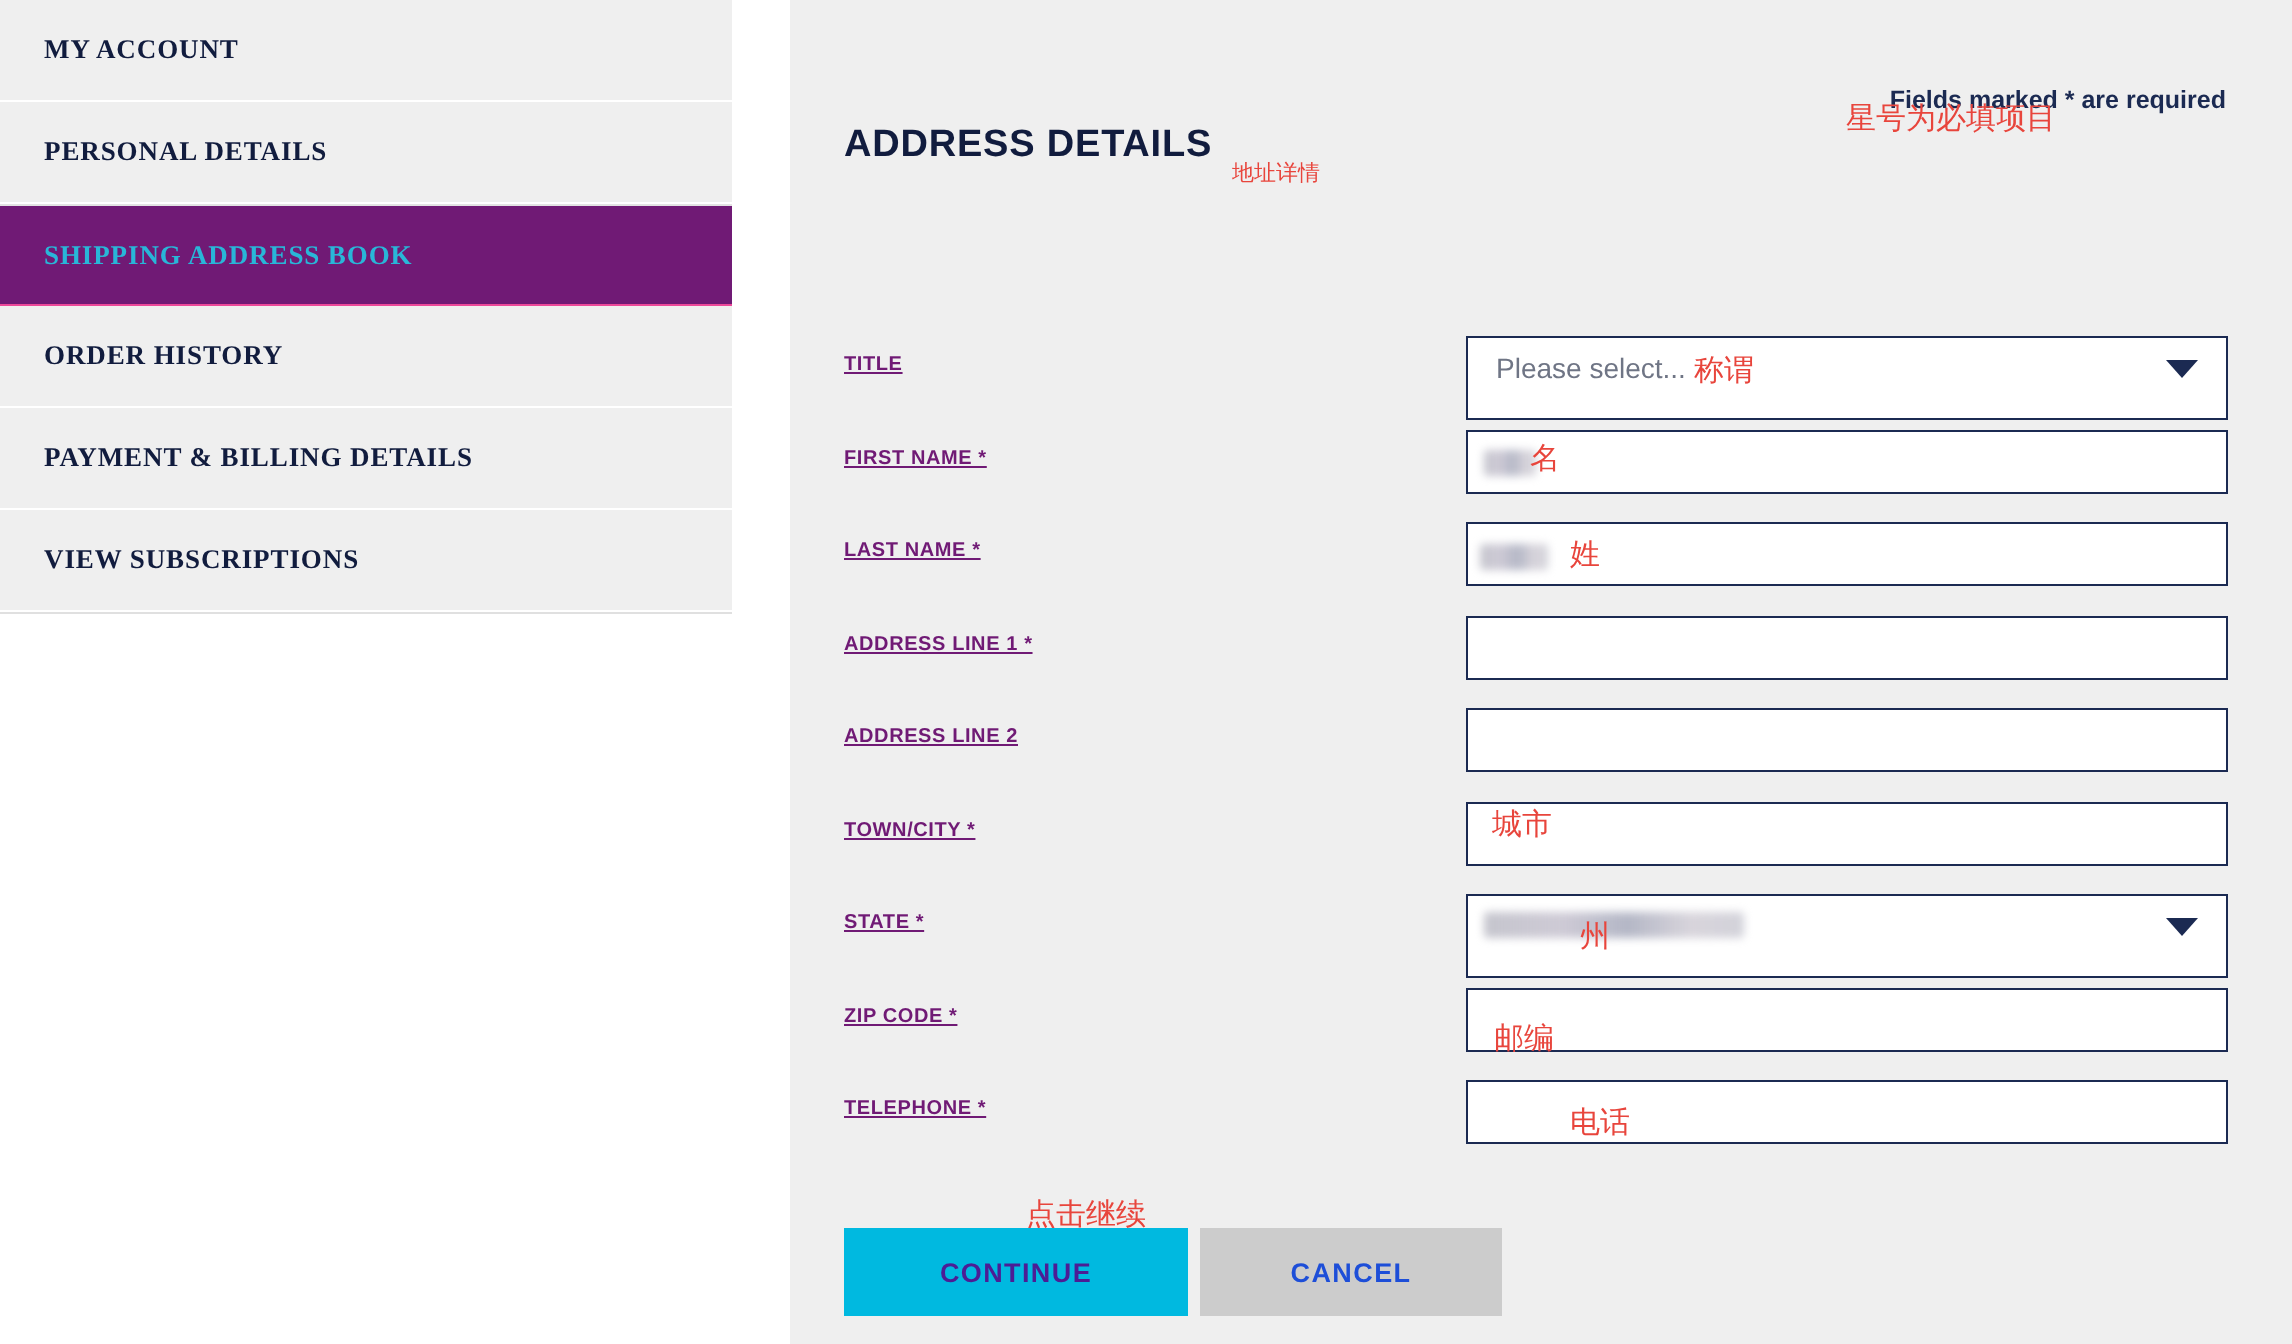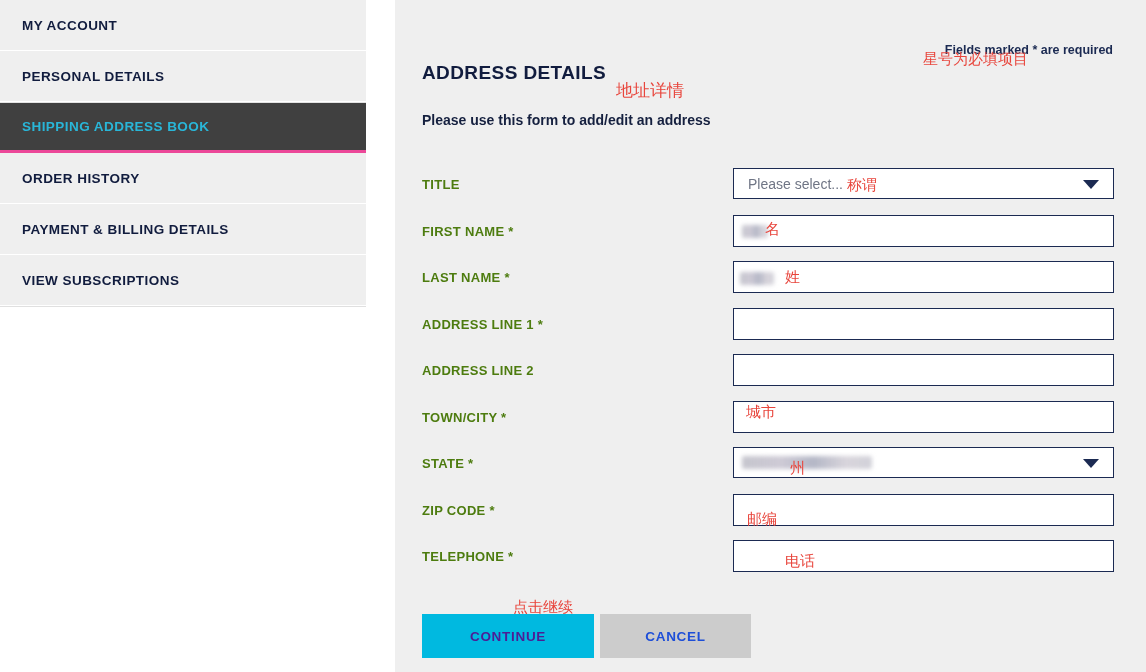--- a/index.html
+++ b/index.html
@@ -38,24 +38,25 @@
     padding-left: 22px;
     cursor: pointer;
   }
   .nav-item .nav-label {
     font-size: 13.5px;
     font-weight: bold;
     letter-spacing: 0.45px;
     color: #111c3e;
     text-transform: uppercase;
     white-space: nowrap;
+    font-family: Liberation Serif, serif;
   }
   .nav-item.active {
-    background: #404040;
-    border-bottom: 3px solid #ec4899;
+    background: #701a75;
+    border-bottom: 1px solid #ec4899;
     border-top: 1px solid #e3e3e3;
   }
   .nav-item.active .nav-label { color: #29b6d8; }
   #sidebar-bottom-rule {
     height: 1px;
     background: #e0e0e0;
     width: 366px;
   }
 
   
@@ -94,21 +95,21 @@
     font-weight: bold;
     letter-spacing: 0.4px;
     color: #111c3e;
     text-transform: uppercase;
     white-space: nowrap;
   }
   #page-title-cn {
     position: absolute;
     left: 221px;
     top: 79px;
-    font-size: 17px;
+    font-size: 11px;
     color: #e8453c;
     white-space: nowrap;
   }
 
   #page-subtitle {
     position: absolute;
     left: 27px;
     top: 112px;
     font-size: 14px;
     font-weight: bold;
@@ -124,33 +125,34 @@
     width: 751px;
   }
   .field-row {
     position: relative;
     height: 46.5px;
   }
   .field-label {
     position: absolute;
     left: 27px;
     top: 9px;
-    font-size: 13px;
+    font-size: 10px;
     font-weight: bold;
     letter-spacing: 0.3px;
-    color: #4d7c0f;
+    color: #701a75;
     text-transform: uppercase;
     white-space: nowrap;
+    text-decoration: underline;
   }
   .field-control {
     position: absolute;
     left: 338px;
     top: 0;
     width: 381px;
-    height: 31px;
+    height: 42px;
     background: #ffffff;
     border: 1px solid #1b2a52;
   }
   .field-control.tall { height: 32px; }
 
   .select-text {
     position: absolute;
     left: 14px;
     top: 7px;
     font-size: 14px;
@@ -269,21 +271,20 @@
   <div id="main">
 
     <div id="required-note">Fields marked * are required</div>
 
     <div id="required-note-cn">星号为必填项目</div>
 
     <div id="page-title">ADDRESS DETAILS</div>
 
     <div id="page-title-cn">地址详情</div>
 
-    <div id="page-subtitle">Please use this form to add/edit an address</div>
 
     <div id="form">
         <div class="field-row">
           <div class="field-label">TITLE</div>
           <div class="field-control">
             <span class="select-text">Please select...</span>
             <span class="caret"></span>
           </div>
           <div class="cn-anno" style="left: 452px; top: 8px;">称谓</div>
         </div>

